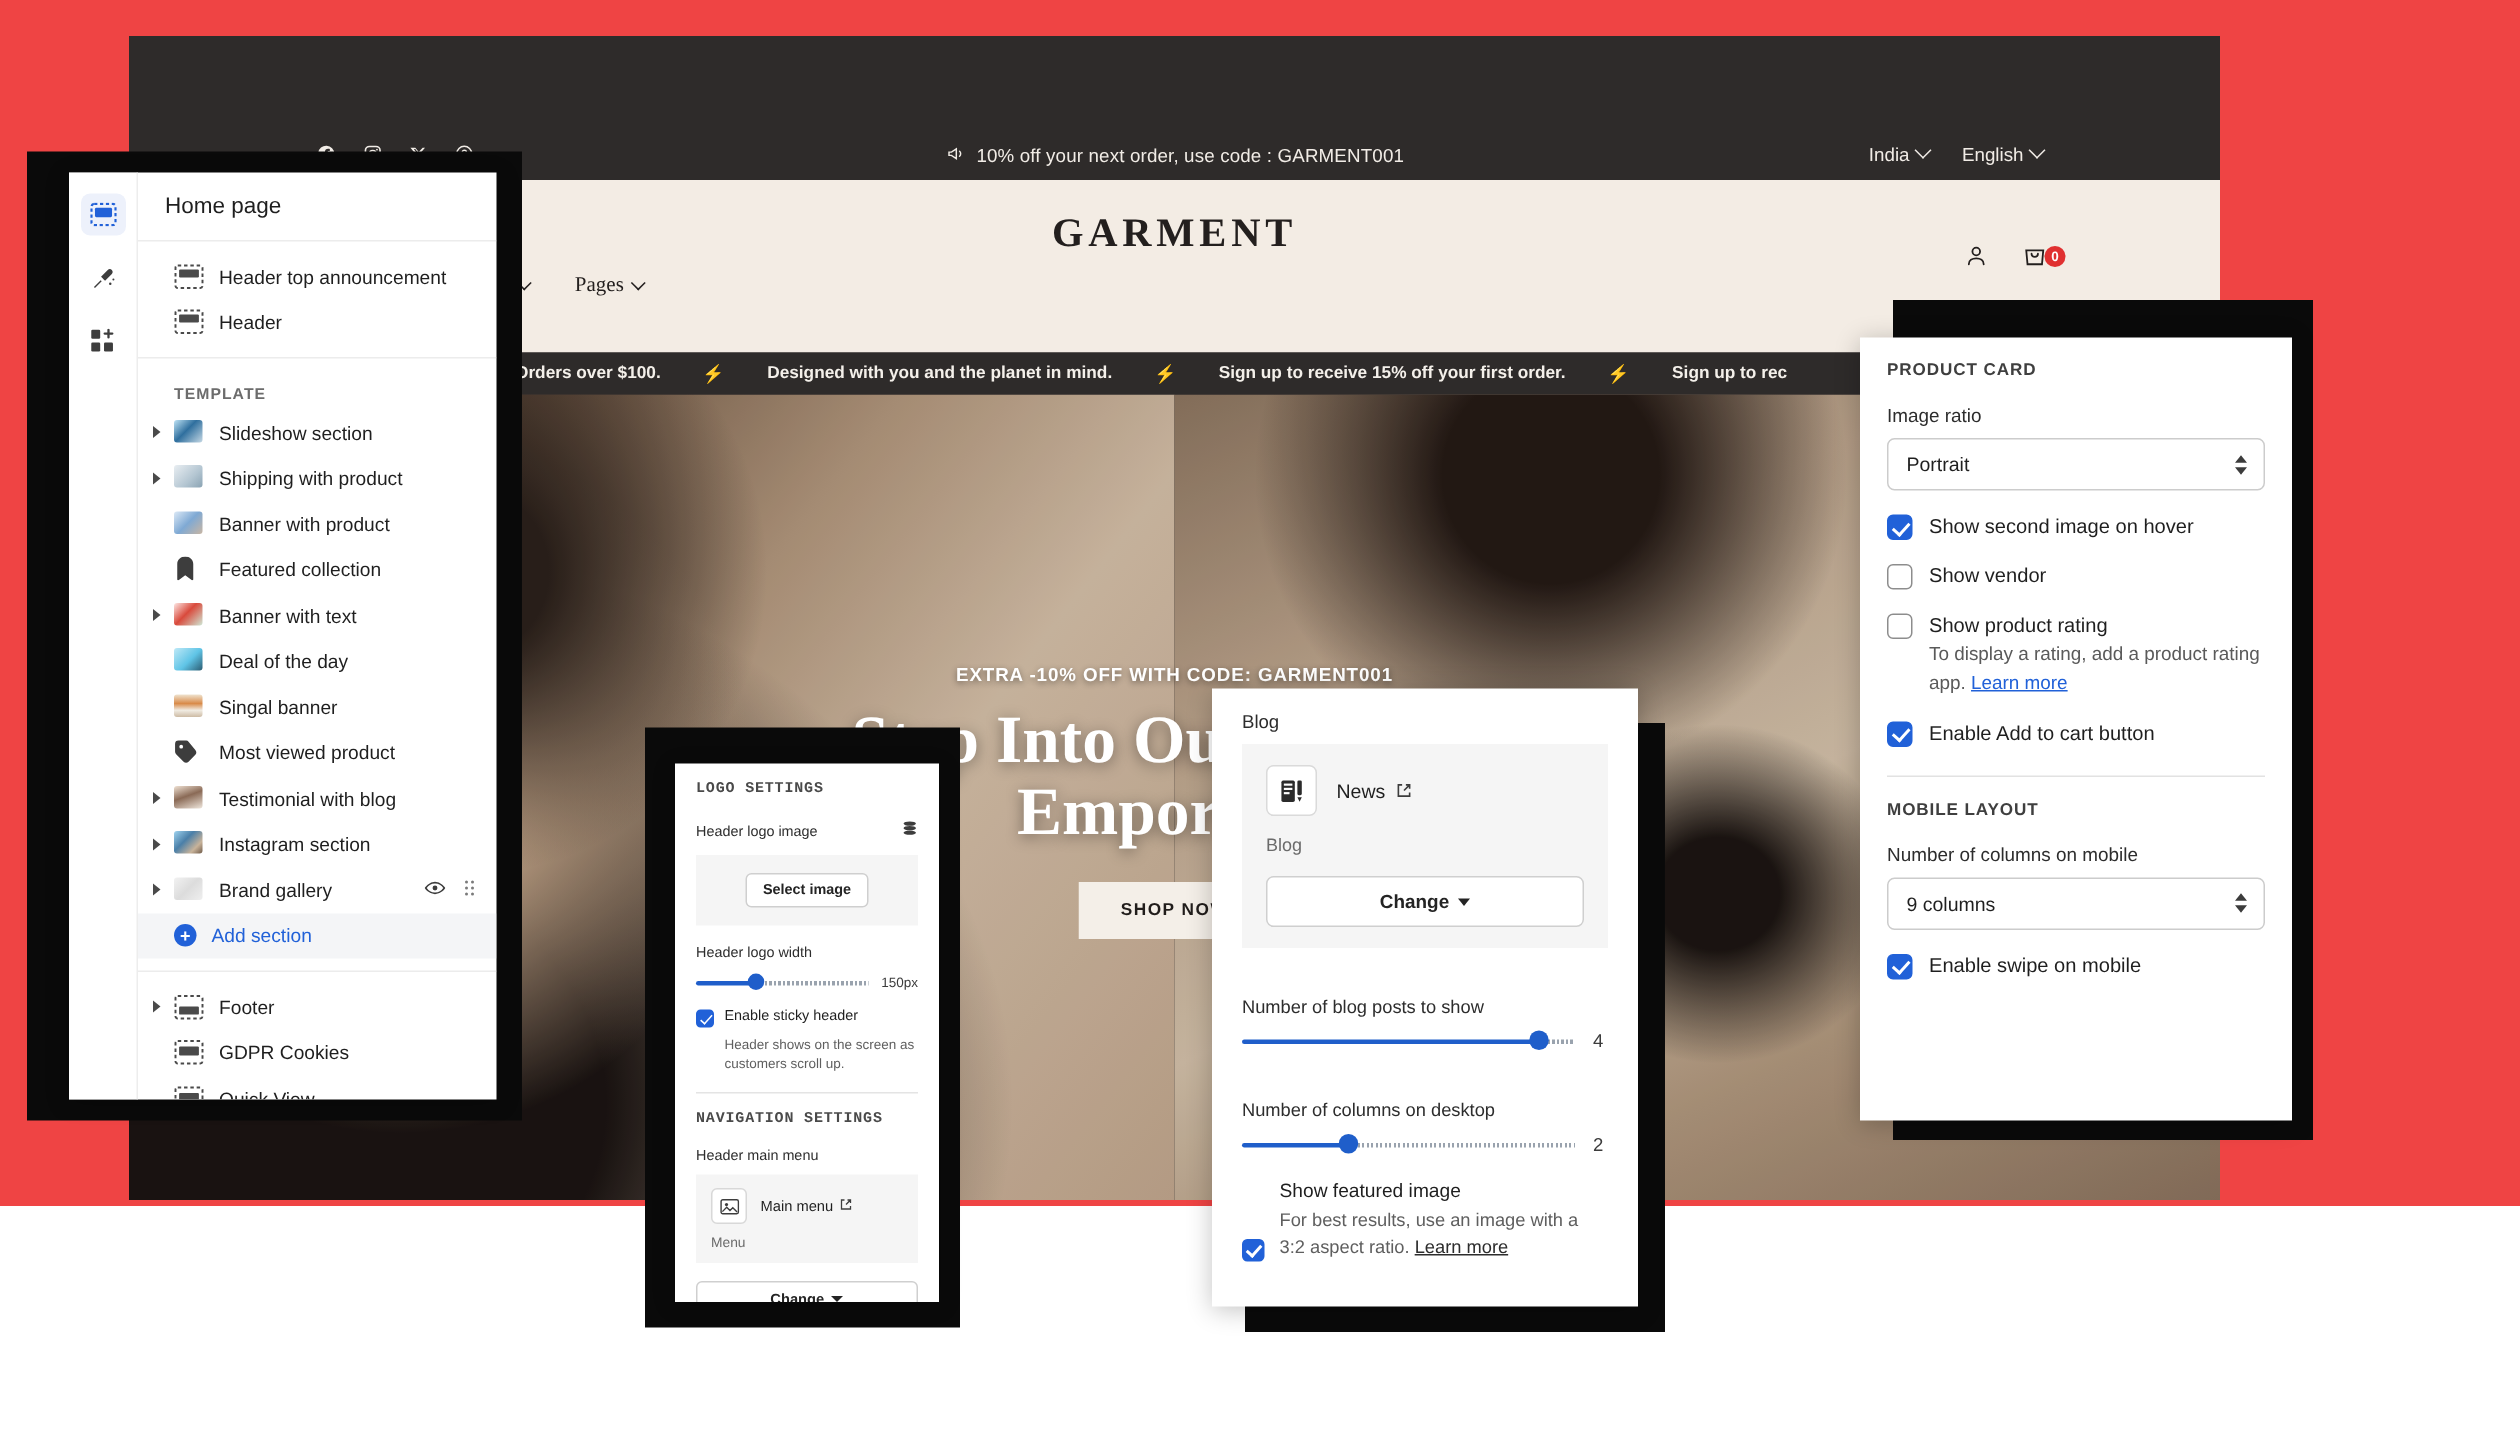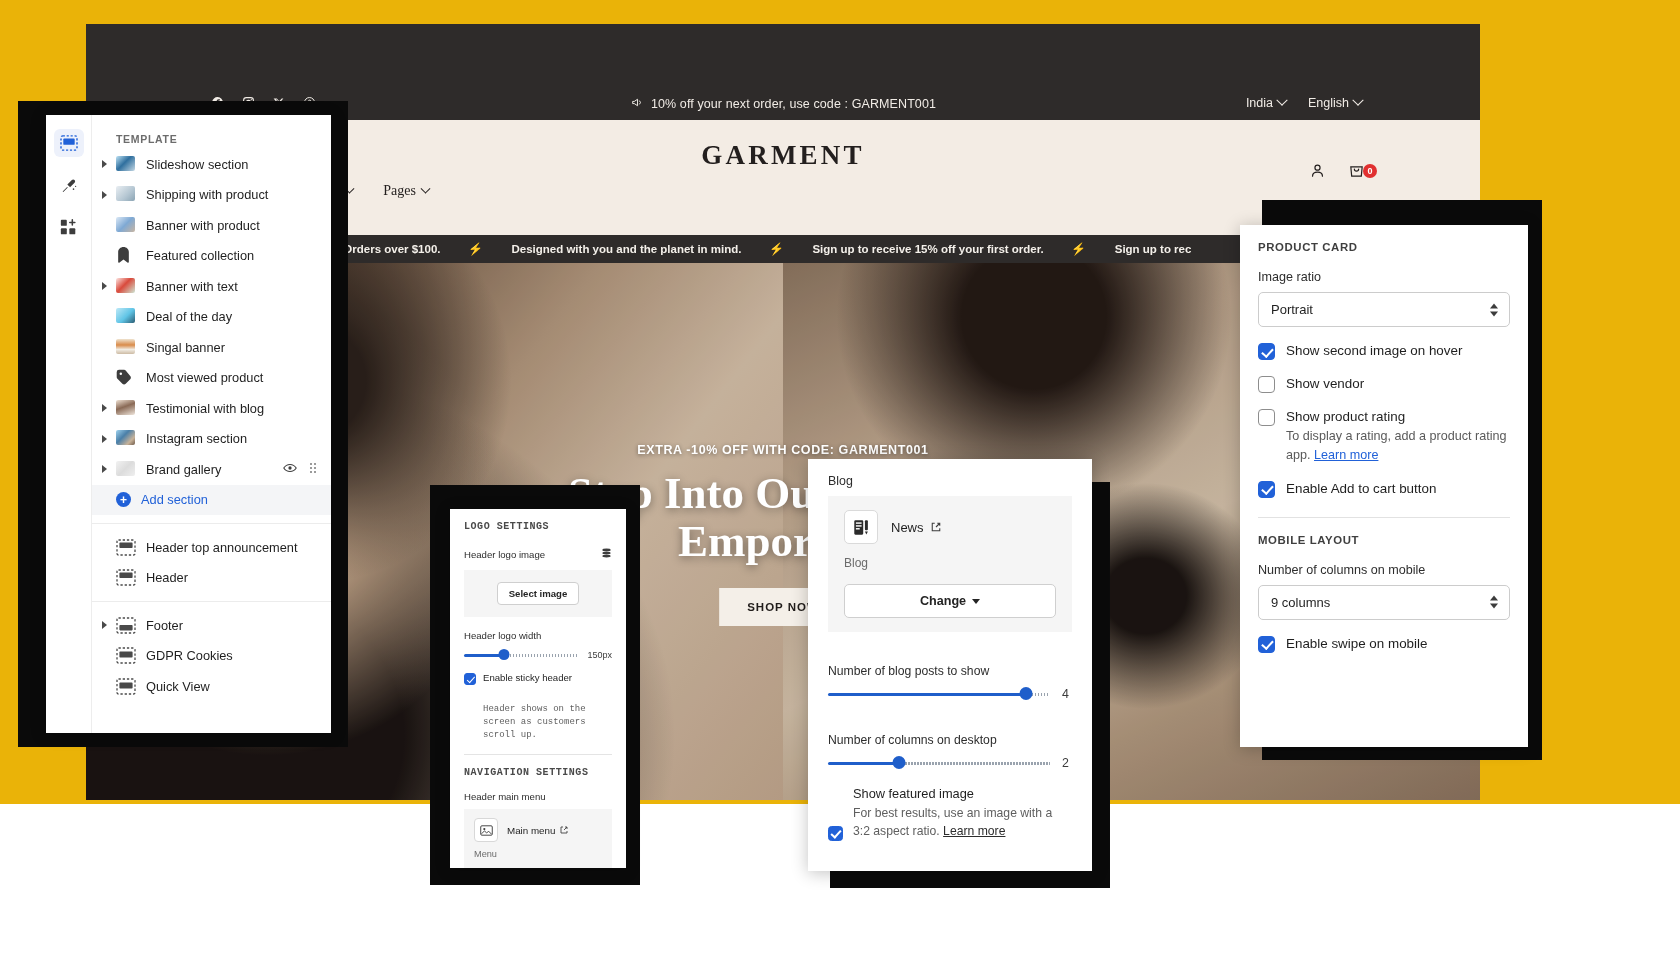--- a/index.html
+++ b/index.html
@@ -2,21 +2,21 @@
 <html><head>
 <meta charset="utf-8">
 <style>
   * { box-sizing: border-box; margin: 0; padding: 0; }
   html, body {
     width: 1680px; height: 960px;
     background: #ffffff;
     font-family: "Liberation Sans", sans-serif;
     overflow: hidden;
   }
-  #stage { position: relative; width: 1680px; height: 804px; background:#eab308; }
+  #stage { position: relative; width: 1680px; height: 804px; background:#ef4444; }
 
   
   .preview-frame {
     position: absolute; left: 86px; top: 24px; width: 1394px; height: 776px;
     background: #2e2b2a; overflow: hidden;
   }
   .pv-topbar {
     position:absolute; left:0; top:0; width:100%; height:76px;
     background:#2e2b2a; color:#f3efe9;
   }
@@ -169,21 +169,21 @@
   .chk {
     width:12px; height:12px; border-radius:3px; flex:0 0 12px; margin-top:1px;
     border:1.4px solid #8d8d8d; background:#fff;
   }
   .chk.on { background:#2161d8; border-color:#2161d8; position:relative; }
   .chk.on:after {
     content:""; position:absolute; left:3.6px; top:1px; width:3.4px; height:6.6px;
     border-right:1.8px solid #fff; border-bottom:1.8px solid #fff; transform:rotate(42deg);
   }
   .chk-label { font-size:9.6px; color:#1f1f1f; }
-  .chk-help { font-size:9px; color:#5f5f5f; line-height:1.45; margin-top:20px;font-family:Liberation Mono, monospace; }
+  .chk-help { font-size:9px; color:#5f5f5f; line-height:1.45; margin-top:7px; }
   .divider { height:1px; background:#e4e4e4; margin:12px 0 0 0; }
   .res-card { background:#f5f5f5; padding:9px 10px; margin-top:7px; }
   .res-row { display:flex; align-items:center; gap:9px; }
   .res-thumb {
     width:24px; height:24px; border:1px solid #d8d8d8; border-radius:4px; background:#fff;
     display:flex; align-items:center; justify-content:center;
   }
   .res-name { font-size:9.8px; color:#1f1f1f; display:flex; align-items:flex-start; gap:5px; }
   .res-sub { font-size:9.2px; color:#6b6b6b; margin-top:7px; }
   .btn-change {
@@ -393,20 +393,42 @@
         <svg width="17" height="17" viewBox="0 0 20 20" fill="#3d3d3d">
             <rect x="1" y="1" width="7" height="7" rx="1"></rect>
             <rect x="1" y="11" width="7" height="7" rx="1"></rect>
             <rect x="11" y="11" width="7" height="7" rx="1"></rect>
             <path d="M14.5 1v6M11.5 4h6" stroke="#3d3d3d" stroke-width="1.8" stroke-linecap="round"></path>
           </svg>
       </div>
     </div>
 
     <div class="lp-body">
+      <div class="lp-title">Home page</div>
+
+      <div class="lp-group bordered">
+        <div class="lp-item">
+          <span class="ico">
+            <svg width="20" height="17" viewBox="0 0 20 17" fill="none" stroke="#4a4a4a" stroke-width="1.3">
+              <rect x="1" y="1" width="18" height="15" rx="1.5" stroke-dasharray="2.3 1.9"></rect>
+              <rect x="3.4" y="3.6" width="13.2" height="5.4" rx=".8" fill="#4a4a4a" stroke="none"></rect>
+            </svg>
+          </span>
+          <span>Header top announcement</span>
+        </div>
+        <div class="lp-item">
+          <span class="ico">
+            <svg width="20" height="17" viewBox="0 0 20 17" fill="none" stroke="#4a4a4a" stroke-width="1.3">
+              <rect x="1" y="1" width="18" height="15" rx="1.5" stroke-dasharray="2.3 1.9"></rect>
+              <rect x="3.4" y="3.6" width="13.2" height="5.4" rx=".8" fill="#4a4a4a" stroke="none"></rect>
+            </svg>
+          </span>
+          <span>Header</span>
+        </div>
+      </div>
 
       <div class="lp-group bordered">
         <div class="lp-label">TEMPLATE</div>
 
         <div class="lp-item">
           <i class="caret"></i>
           <span class="ico"><span class="swatch" style="background:linear-gradient(135deg,#bfe3f5 0%,#2f6f9e 45%,#c5d8e4 100%)"></span></span>
           <span>Slideshow section</span>
         </div>
 
@@ -491,41 +513,20 @@
             </span>
           </span>
         </div>
 
         <div class="lp-item add">
           <span class="plus">+</span>
           <span>Add section</span>
         </div>
       </div>
 
-      <div class="lp-group bordered">
-        <div class="lp-item">
-          <span class="ico">
-            <svg width="20" height="17" viewBox="0 0 20 17" fill="none" stroke="#4a4a4a" stroke-width="1.3">
-              <rect x="1" y="1" width="18" height="15" rx="1.5" stroke-dasharray="2.3 1.9"></rect>
-              <rect x="3.4" y="3.6" width="13.2" height="5.4" rx=".8" fill="#4a4a4a" stroke="none"></rect>
-            </svg>
-          </span>
-          <span>Header top announcement</span>
-        </div>
-        <div class="lp-item">
-          <span class="ico">
-            <svg width="20" height="17" viewBox="0 0 20 17" fill="none" stroke="#4a4a4a" stroke-width="1.3">
-              <rect x="1" y="1" width="18" height="15" rx="1.5" stroke-dasharray="2.3 1.9"></rect>
-              <rect x="3.4" y="3.6" width="13.2" height="5.4" rx=".8" fill="#4a4a4a" stroke="none"></rect>
-            </svg>
-          </span>
-          <span>Header</span>
-        </div>
-      </div>
-
       <div class="lp-group">
         <div class="lp-item">
           <i class="caret"></i>
           <span class="ico">
             <svg width="20" height="17" viewBox="0 0 20 17" fill="none" stroke="#4a4a4a" stroke-width="1.3">
                 <rect x="1" y="1" width="18" height="15" rx="1.5" stroke-dasharray="2.3 1.9"></rect>
                 <rect x="3.4" y="8" width="13.2" height="5.4" rx=".8" fill="#4a4a4a" stroke="none"></rect>
               </svg>
           </span>
           <span>Footer</span>

